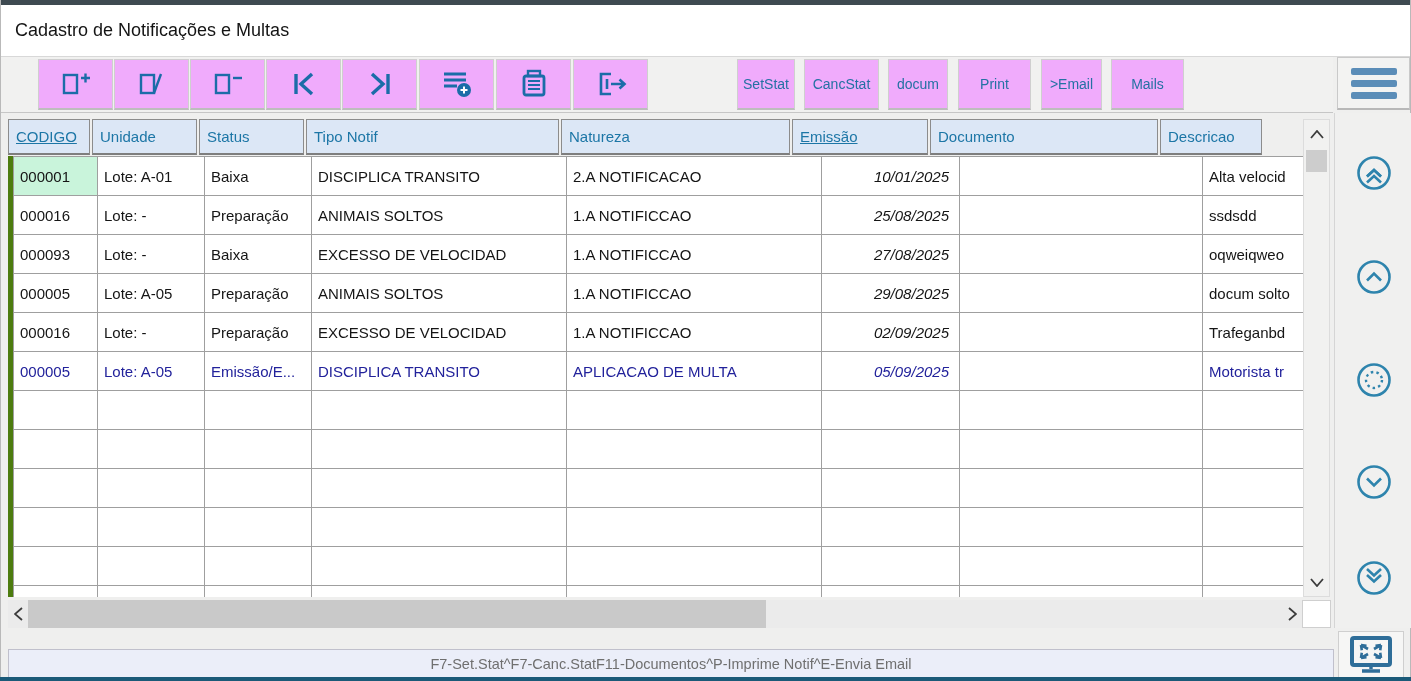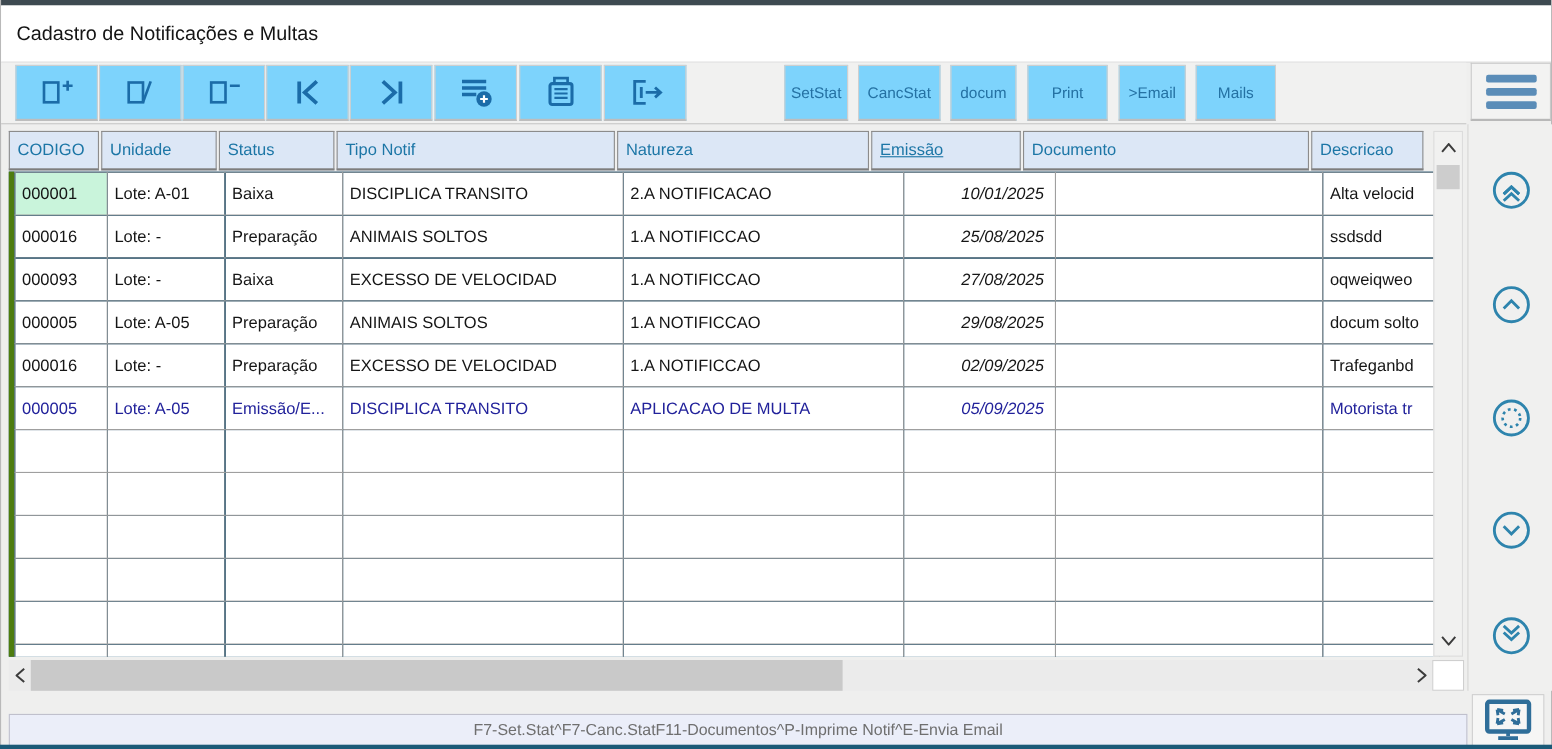--- a/index.html
+++ b/index.html
@@ -14,24 +14,25 @@
   .titlebar{
     position:absolute;left:1px;top:5px;width:1409px;height:51px;background:#ffffff;
     border-bottom:1px solid #d8d8d8;display:flex;align-items:center;
   }
   .titlebar .title{margin-left:14px;font-size:18px;color:#141414;}
   .toolbar{
     position:absolute;left:1px;top:57px;width:1332px;height:55px;
     background:#f1f1f0;border-bottom:1px solid #c6c6c6;
   }
   .tbtn{
-    position:absolute;top:2px;height:51px;background:#7dd3fc;
+    position:absolute;top:2px;height:51px;background:#f0abfc;
     border:1px solid #cfcfcf;border-bottom:2px solid #bdbdbd;
     display:flex;align-items:center;justify-content:center;box-sizing:border-box;
     cursor:default;
+    margin-left:24px;
   }
   .tbtn.icon-btn{width:75px;}
   .tbtn.text-btn{color:#2471a3;font-size:14px;}
   .menu-btn{
     position:absolute;left:1337px;top:57px;width:73px;height:53px;
     background:#f3f3f2;border:1px solid #c9c9c9;border-bottom:2px solid #b8b8b8;
     display:flex;flex-direction:column;align-items:center;justify-content:center;gap:5px;
     box-sizing:border-box;
   }
   .menu-btn .bar{width:46px;height:7px;border-radius:2px;background:#5b8db8;}
@@ -175,27 +176,27 @@
   <div class="tbtn text-btn" style="left:1086px;width:73px;">Mails</div>
 </div>
 
 <div class="menu-btn">
   <span class="bar"></span>
   <span class="bar"></span>
   <span class="bar"></span>
 </div>
 
 <div class="grid-header" id="grid-header">
-    <div class="gh-cell" style="width: 82px;">CODIGO</div>
+    <div class="gh-cell" style="width: 82px; text-decoration: underline;">CODIGO</div>
     <div class="gh-cell" style="width: 105px;">Unidade</div>
     <div class="gh-cell" style="width: 105px;">Status</div>
     <div class="gh-cell" style="width: 253px;">Tipo Notif</div>
     <div class="gh-cell" style="width: 229px;">Natureza</div>
     <div class="gh-cell" style="width: 136px; text-decoration: underline;">Emissão</div>
-    <div class="gh-cell" style="width: 260px;">Documento</div>
+    <div class="gh-cell" style="width: 228px;">Documento</div>
     <div class="gh-cell" style="width: 102px;">Descricao</div>
   </div>
 
 <div class="grid-body">
   <table class="grid">
     <colgroup>
       <col style="width:84px">
         <col style="width:107px">
         <col style="width:107px">
       <col style="width:255px">

